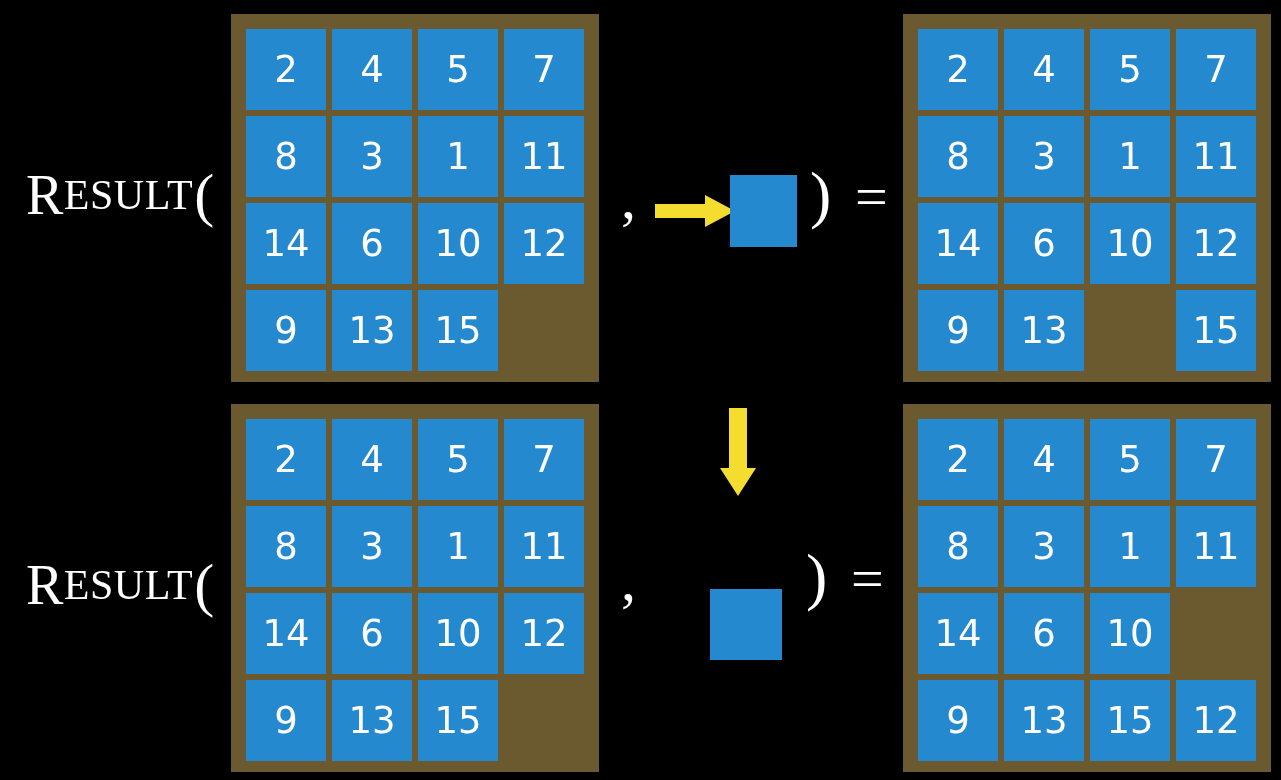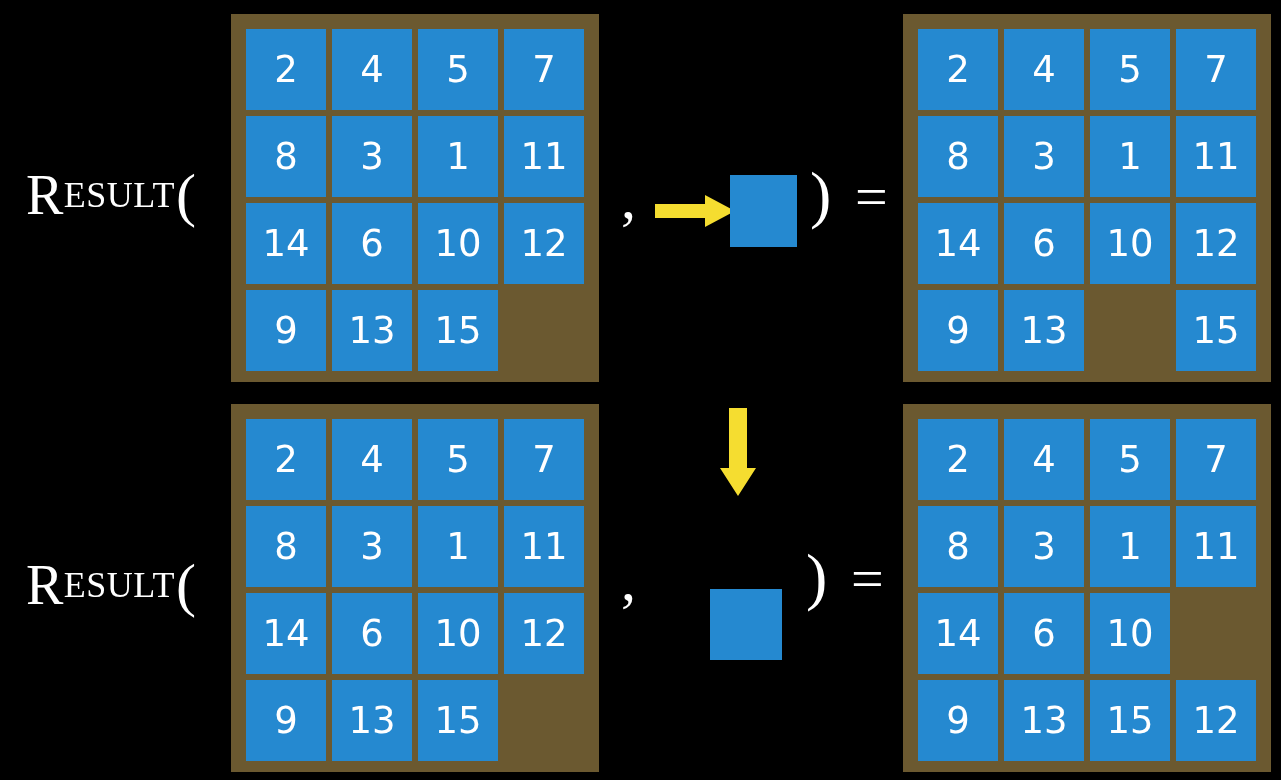--- a/index.html
+++ b/index.html
@@ -43,21 +43,21 @@
     font-family: "Liberation Serif", serif;
     color: #ffffff;
     white-space: nowrap;
     letter-spacing: 0.5px;
   }
   .result-label .big {
     font-size: 56px;
     line-height: 1;
   }
   .result-label .small {
-    font-size: 36px;
+    font-size: 42px;
     line-height: 1;
   }
   .result-label .paren {
     font-size: 60px;
     line-height: 1;
     margin-left: 1px;
   }
 
   
   .board {

